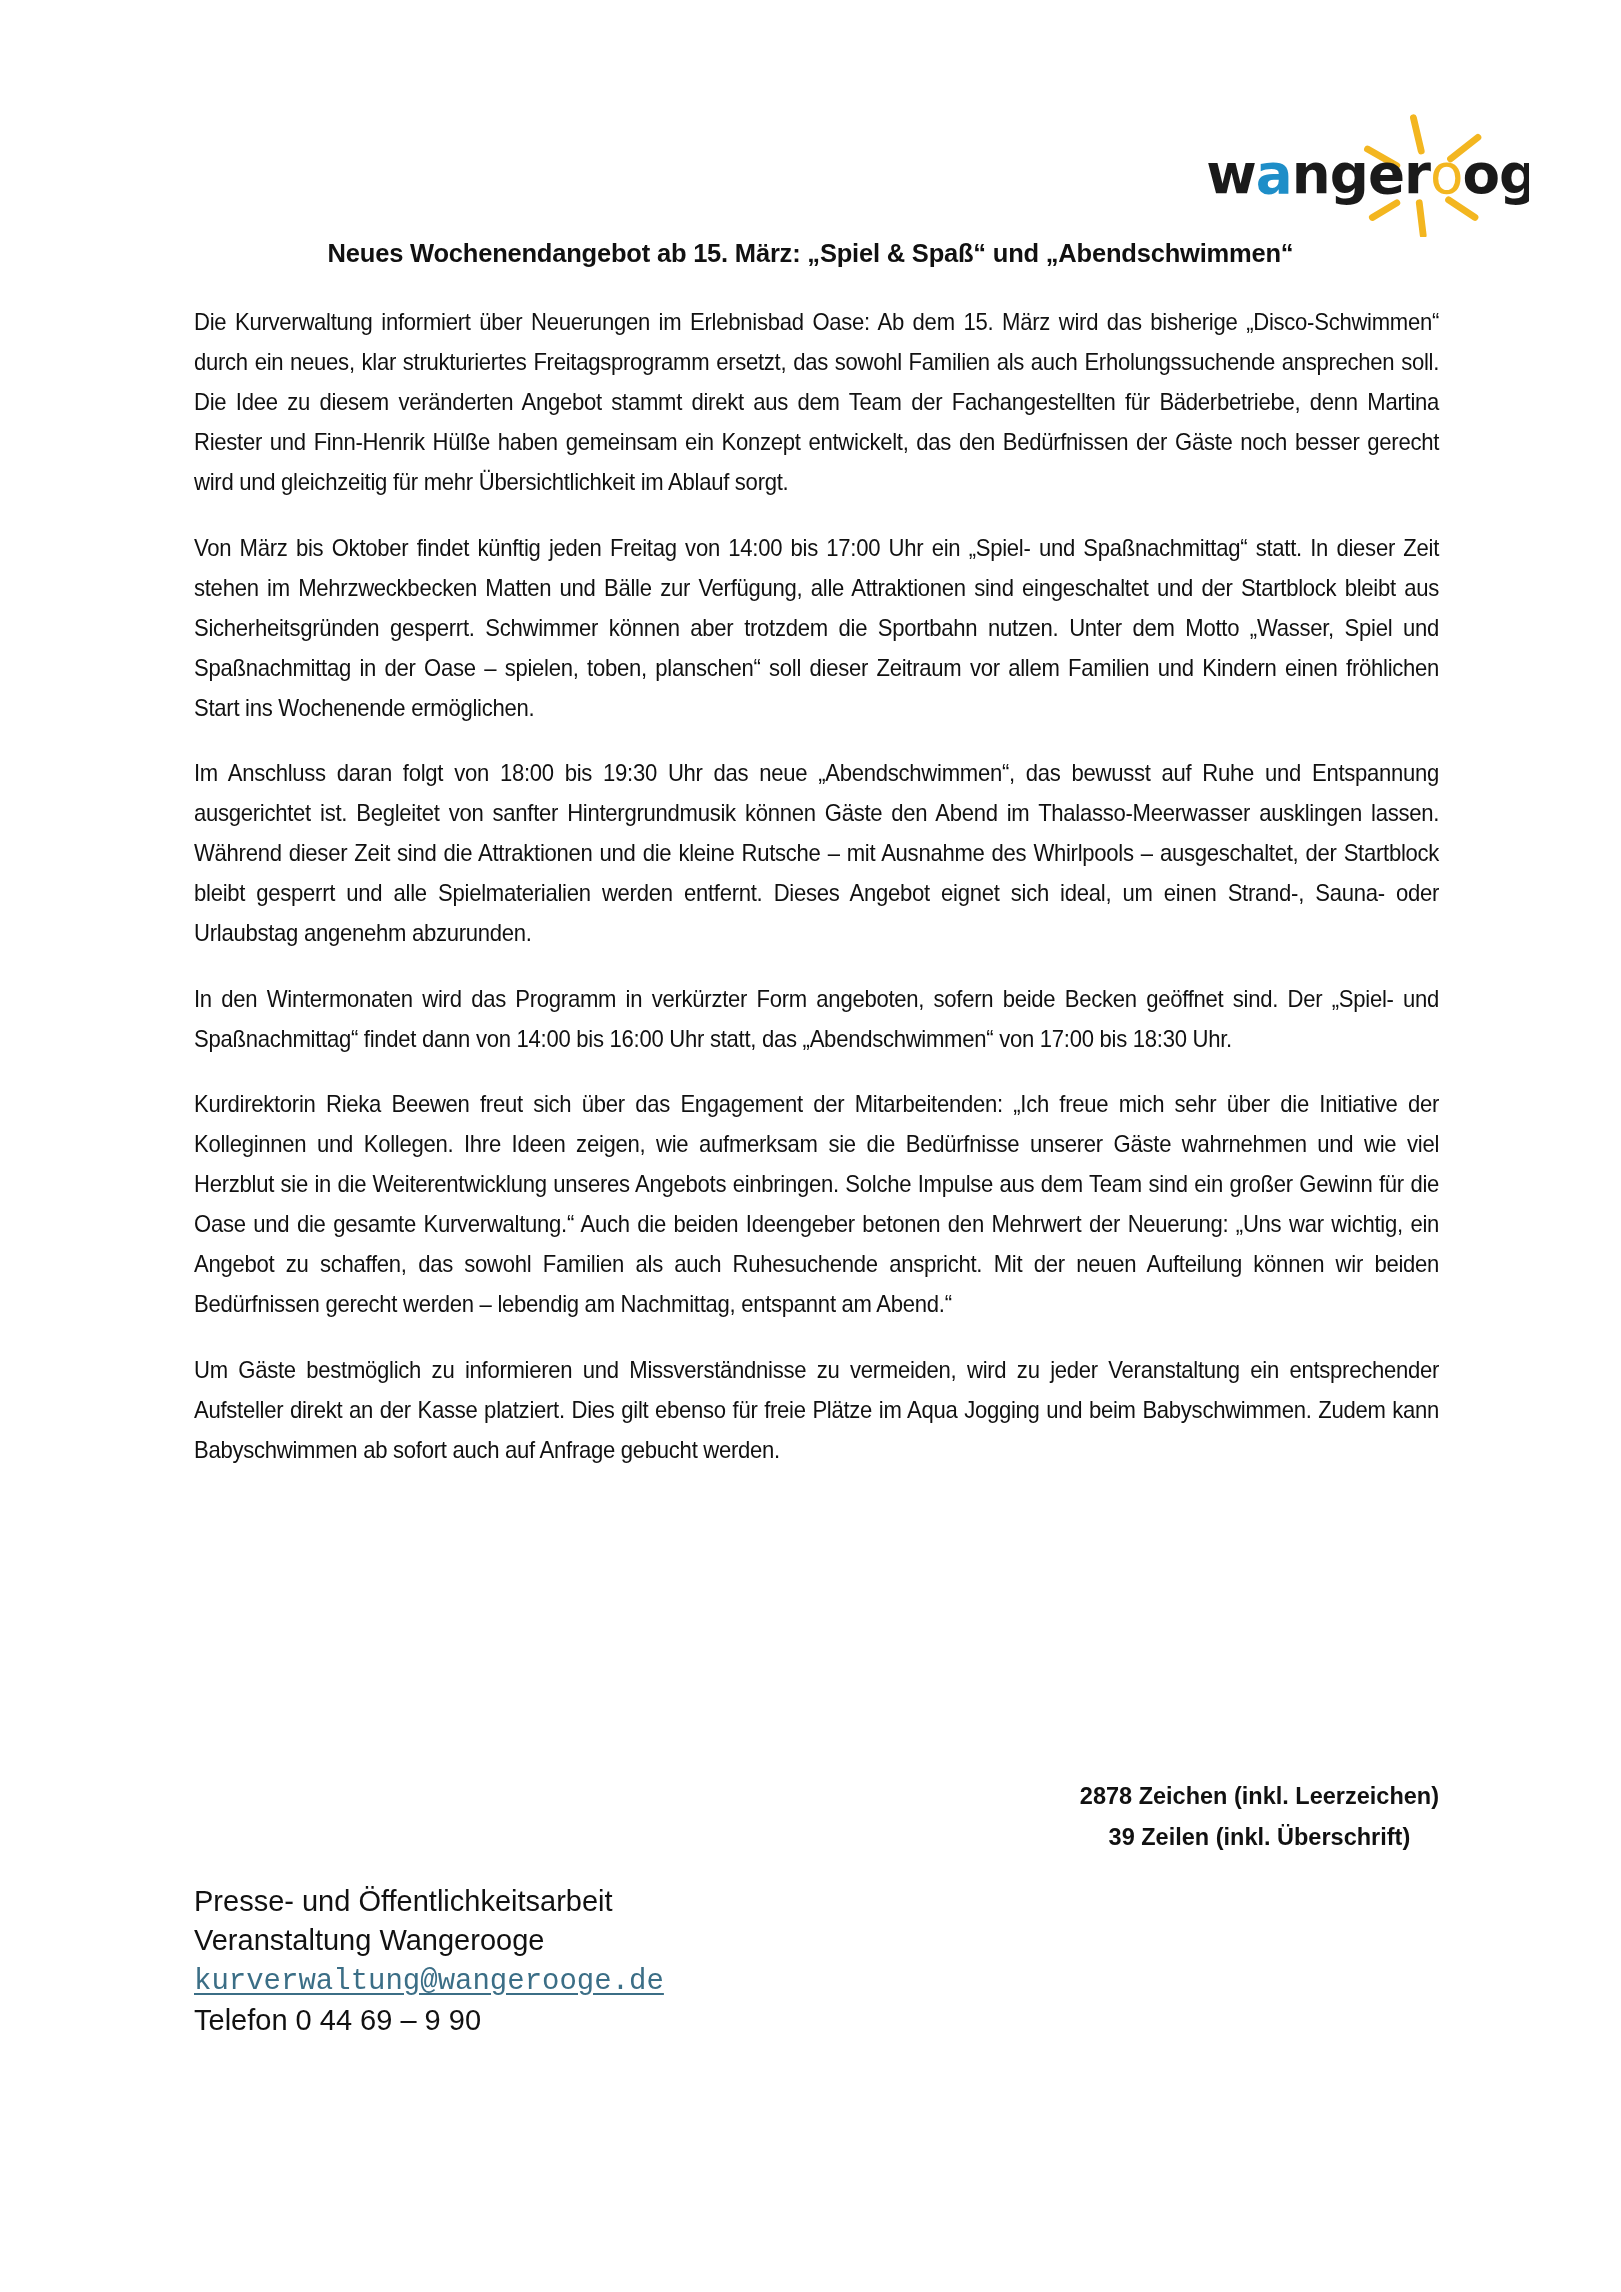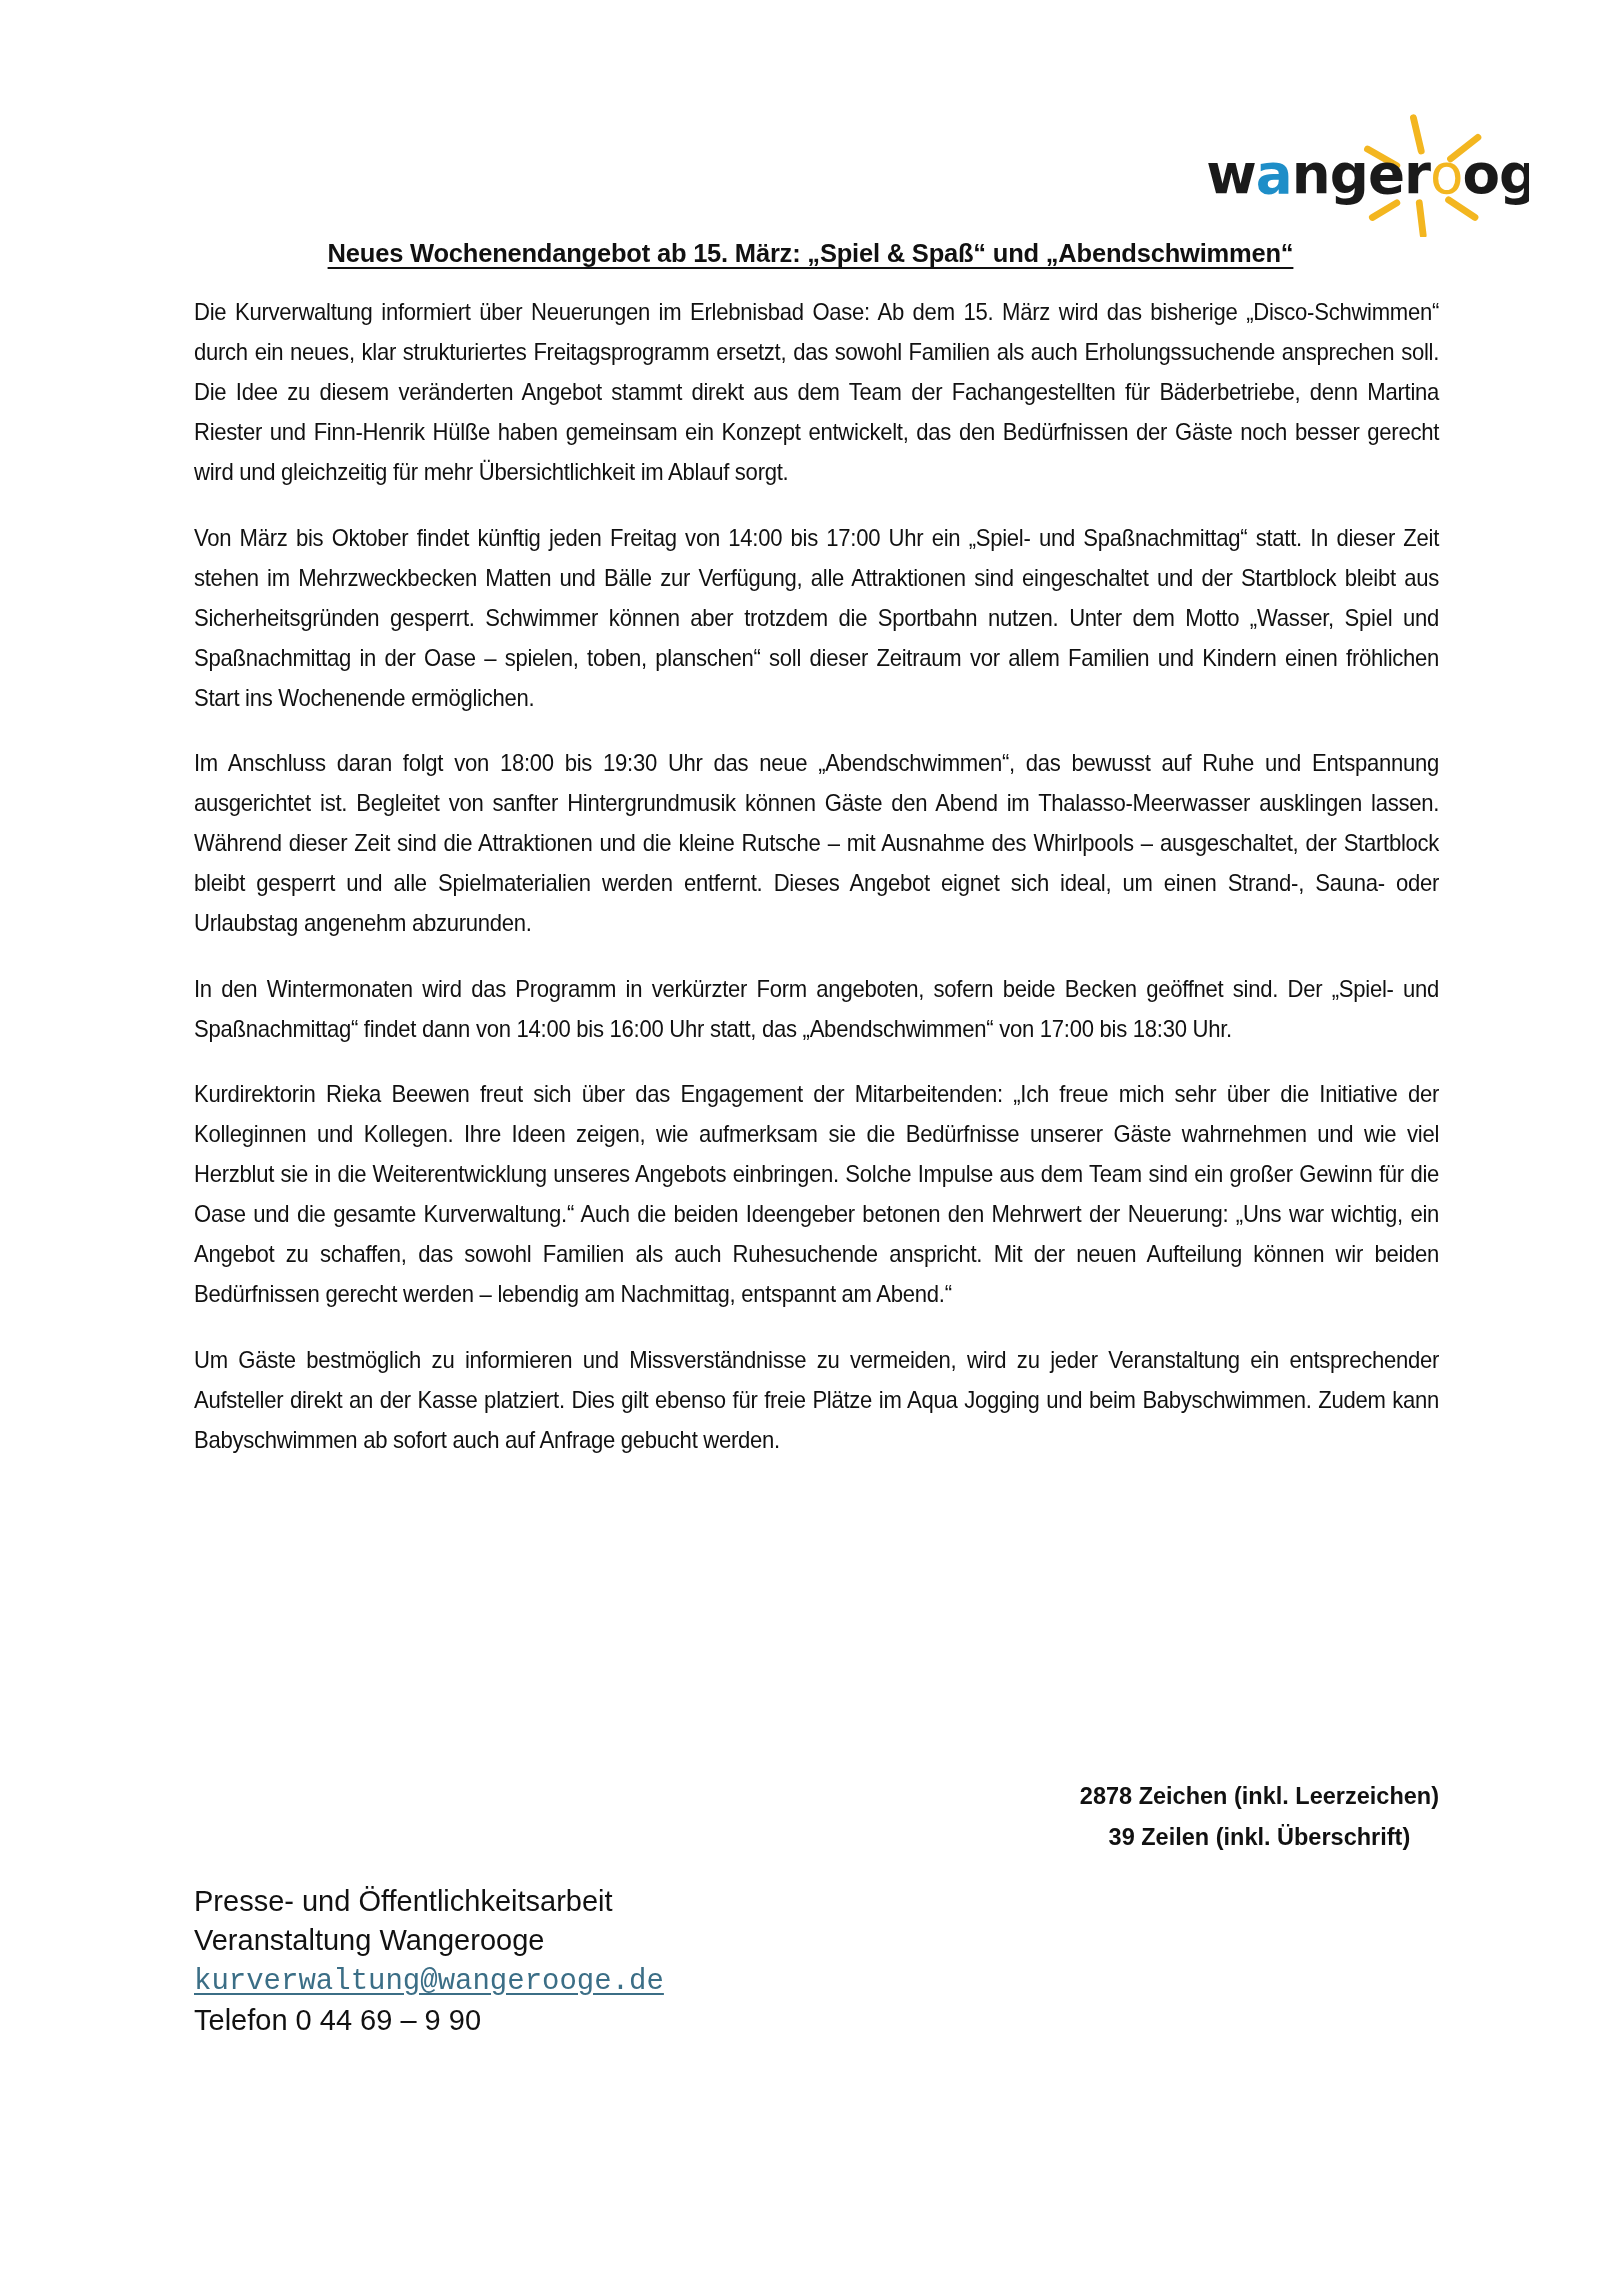--- a/index.html
+++ b/index.html
@@ -10,26 +10,26 @@
     }
     .logo {
       position: absolute; left: 1206px; top: 110px; width: 323px; height: 127px;
     }
     .logo svg { display: block; }
     .title {
       position: absolute; left: 0; width: 1621px; top: 238px; text-align: center;
       font-size: 25.5px; line-height: 31px; font-weight: bold;
     }
     .title span {
-      text-decoration: underline; text-underline-offset: 4.9px; text-decoration-thickness: 2px;
+      text-underline-offset: 4.9px; text-decoration-thickness: 2px;
       letter-spacing: -0.2px;
       text-align: right;
     }
     .body-text {
-      position: absolute; left: 194px; width: 1245px; top: 292px;
+      position: absolute; left: 194px; width: 1245px; top: 302px;
     }
     .para {
       margin: 0 0 25.5px 0; font-size: 24px; line-height: 40px;
       text-align: justify; letter-spacing: -0.3px;
       transform: scaleX(0.92); transform-origin: left top; width: 108.7%;
     }
     .stats {
       position: absolute; right: 182px; top: 1776px; text-align: center;
       font-size: 23.5px; line-height: 41px; font-weight: bold;
     }

